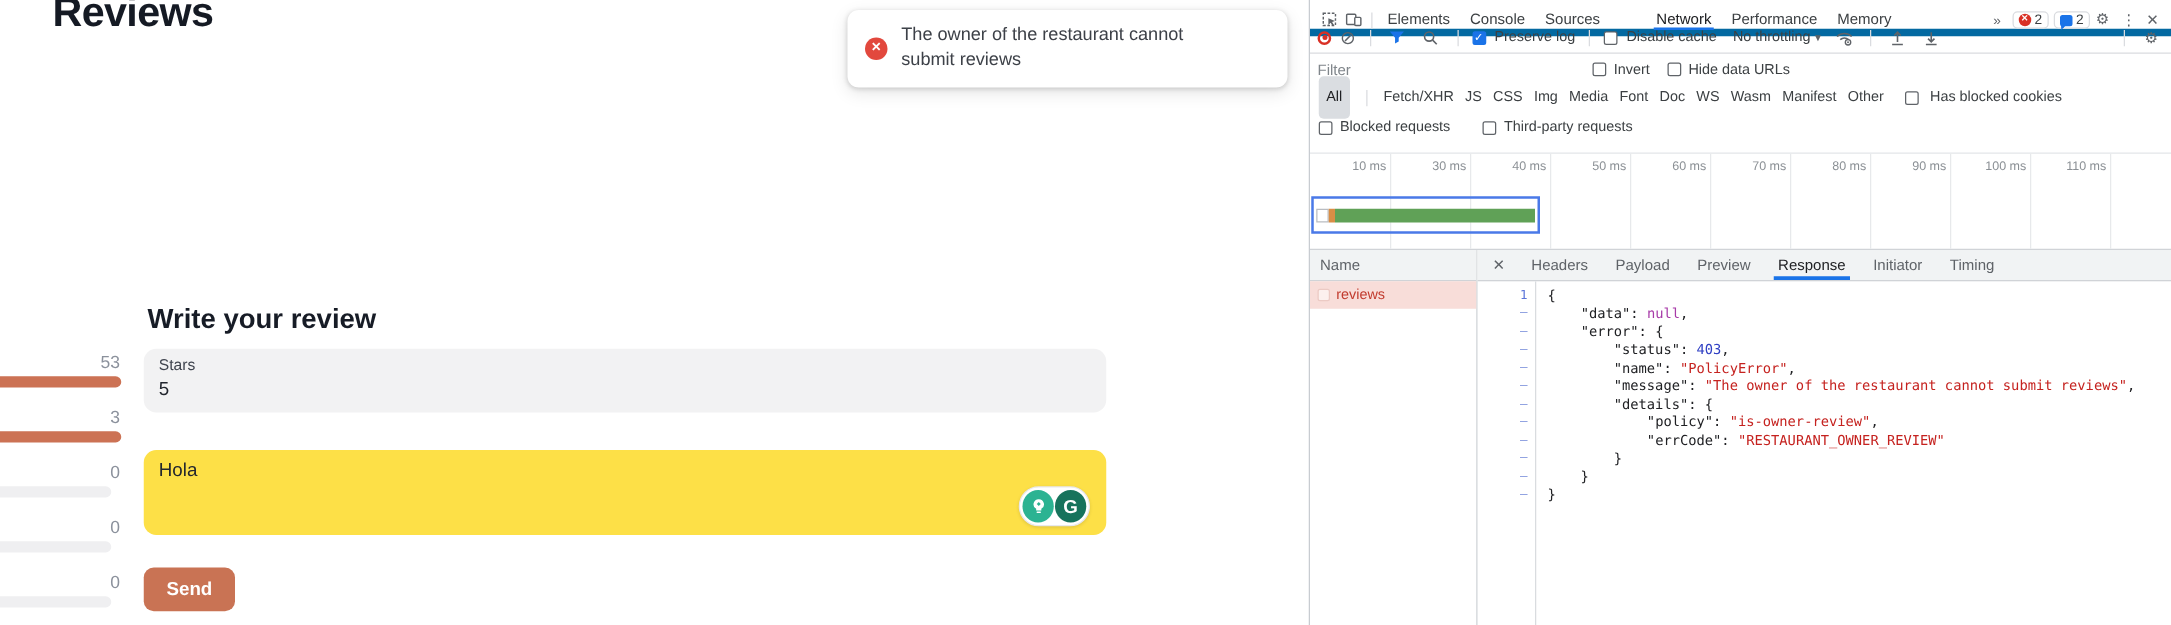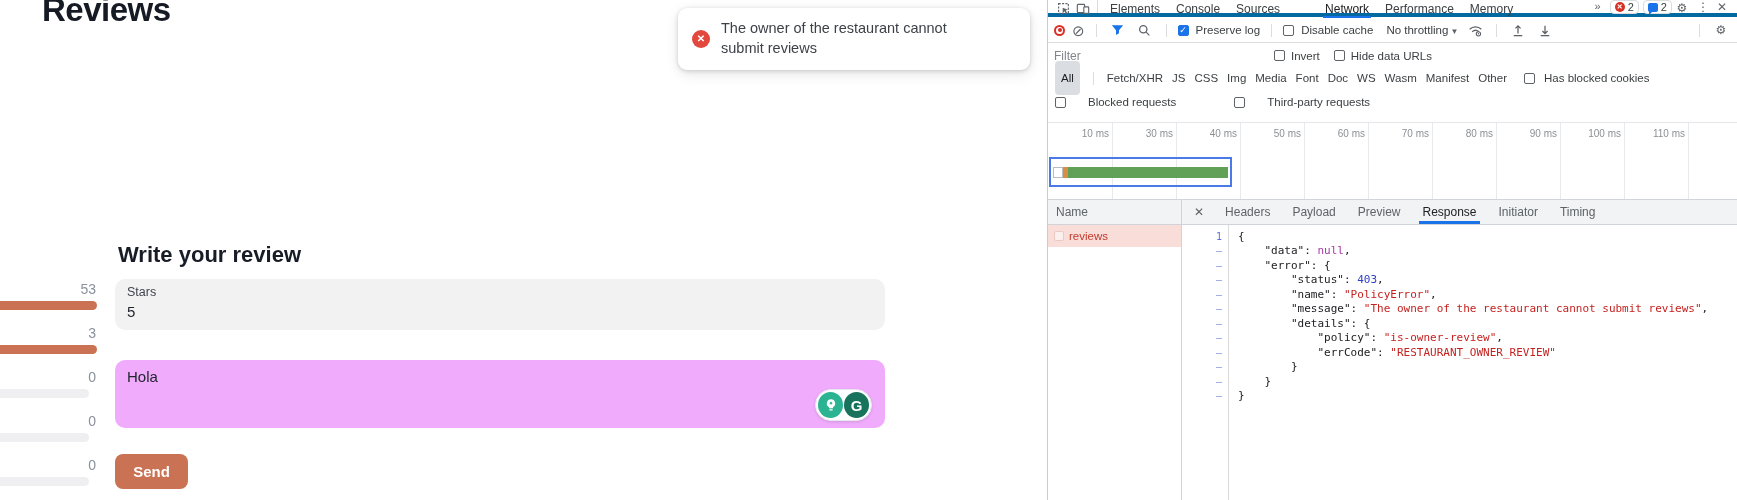--- a/index.html
+++ b/index.html
@@ -24,41 +24,41 @@
   .rr-bar { margin-top:4px; height:9px; border-radius:5px; margin-left:-15px; }
   .rr-bar.f { width:112px; background:#cc7254; }
   .rr-bar.e { width:104px; background:#efeff1; }
 
   .form-heading { position:absolute; left:118px; top:242px; font-size:22px; font-weight:800; color:#171c26; }
   .field-stars { position:absolute; left:115px; top:279px; width:770px; height:51px;
     background:#f2f2f3; border-radius:10px; }
   .stars-label { position:absolute; left:12px; top:6px; font-size:12.5px; color:#40454f; }
   .stars-value { position:absolute; left:12px; top:24px; font-size:15px; color:#22262e; }
   .field-review { position:absolute; left:115px; top:360px; width:770px; height:68px;
-    background:#f0abfc; border-radius:10px; }
+    background:#fde047; border-radius:10px; }
   .review-value { position:absolute; left:12px; top:8px; font-size:15px; color:#22262e; }
   .gram-pill { position:absolute; left:700px; top:29px; width:57px; height:32px; background:#fff;
     border:1px solid #e7e8ee; border-radius:16px; box-shadow:0 1px 3px rgba(0,0,0,.12);
     display:flex; align-items:center; padding:0 2px; gap:1px; }
   .gram-circle { width:26px; height:26px; border-radius:50%; display:flex; align-items:center;
     justify-content:center; }
   .gc-bulb { background:#2cb392; }
   .gc-g { background:#17735c; color:#fff; font-size:15px; font-weight:700; }
   .send-btn { position:absolute; left:115px; top:454px; width:73px; height:35px; background:#c97354;
     border:none; border-radius:8px; color:#fff; font-size:15px; font-weight:600;
     font-family:"Liberation Sans", sans-serif; }
 
   
   .dt { position:absolute; left:1047px; top:0; width:690px; height:500px; background:#fff;
     border-left:1px solid #c8ccd1; font-size:12px; color:#3c4043; }
   .vdiv { width:1px; height:13px; background:#dadce0; margin:0 4px; flex:none; }
   .spacer { flex:1; }
 
-  .r1 { position:absolute; top:0; left:0; right:0; height:17px; border-bottom:4px solid #0369a1;
-    display:flex; align-items:flex-start; padding:0 5px; }
+  .r1 { position:absolute; top:0; left:0; right:0; height:29px; border-bottom:6px solid #0369a1;
+    display:flex; align-items:flex-end; padding:0 5px; }
   .tool-ico { flex:none; display:flex; align-items:center; justify-content:center; width:20px; height:16px;
     color:#5f6368; }
   .main-tabs { display:flex; align-items:center; height:17px; }
   .dtab { position:relative; padding:0 8px; font-size:12px; color:#3c4043; line-height:16px; cursor:default; }
   .dtab.sel { color:#202124;margin-left:29px; }
   .dtab.sel::after { content:""; position:absolute; left:6px; right:6px; bottom:-1px; height:2px;
     background:#1a73e8; }
   .chev { color:#5f6368; font-size:11px; padding:0 5px; }
   .badge { display:flex; align-items:center; gap:3px; border:1px solid #dadce0; border-radius:4px;
     padding:0 4px; height:14px; font-size:11px; color:#3c4043; margin-left:4px; background:#fff; }
@@ -89,21 +89,21 @@
   .filter-input::placeholder { color:#80868b; }
   .r3 .gap { width:46px; }
 
   .r4 { position:absolute; top:67px; left:0; right:0; height:22px; display:flex; align-items:center;
     padding:0 7px; gap:9px; font-size:11.5px; }
   .chip { color:#3c4043; white-space:nowrap; }
   .chip.on { background:#dadde1; border-radius:4px; padding:11px 6px; color:#202124; }
   .r4 .cb { margin-left:8px; }
 
   .r5 { position:absolute; top:90px; left:0; right:0; height:24px; display:flex; align-items:center;
-    padding:0 7px; gap:22px; }
+    padding:0 7px; gap:6px; }
 
   .ov { position:absolute; top:122px; left:0; right:0; height:78px; border-top:1px solid #e4e6e9;
     border-bottom:1px solid #d0d3d7; overflow:hidden; }
   .ticks { position:absolute; left:1px; top:0; height:78px; display:flex; }
   .tick { width:64px; height:78px; border-right:1px solid #e7e9eb; font-size:10px; color:#8b9095;
     text-align:right; padding:5px 3px 0 0; flex:none; }
   .sel-win { position:absolute; left:1px; top:34px; width:183px; height:30px;
     border:2px solid #4a79e8; }
   .ov-bar { position:absolute; left:2px; top:8px; height:11px; width:175px; display:flex; }
   .seg-w { width:10px; background:#fff; border:1px solid #b9bcc1; }

